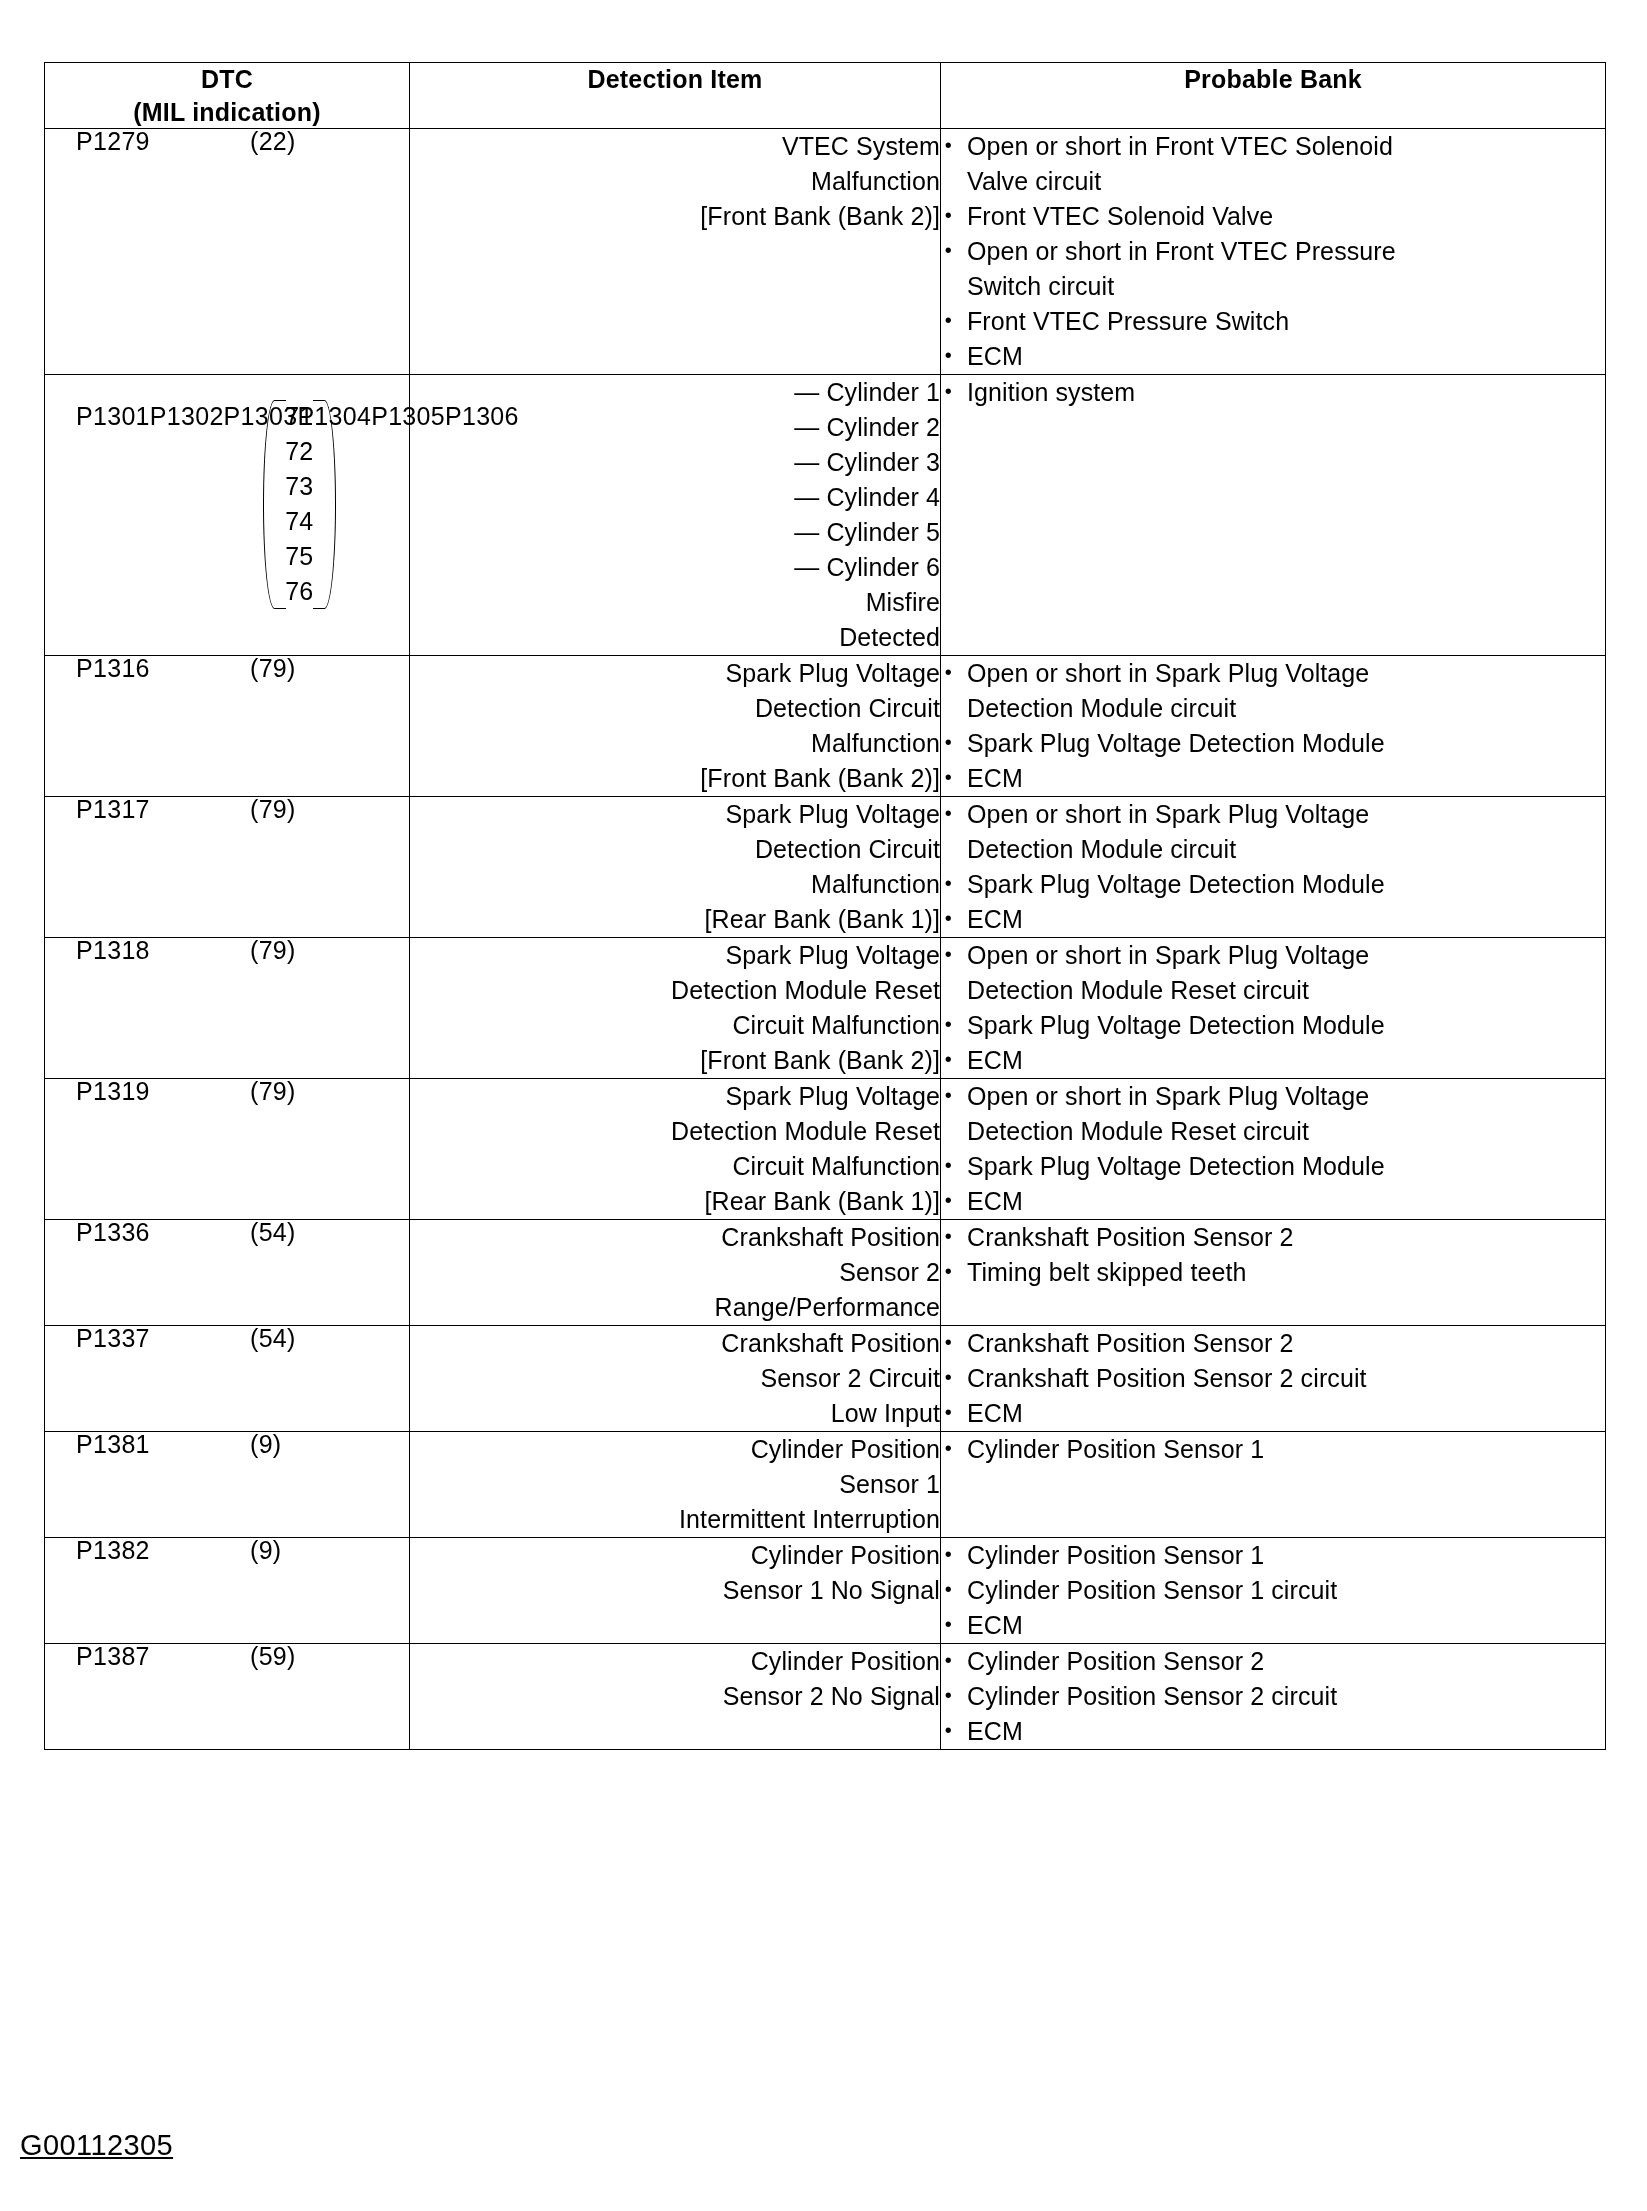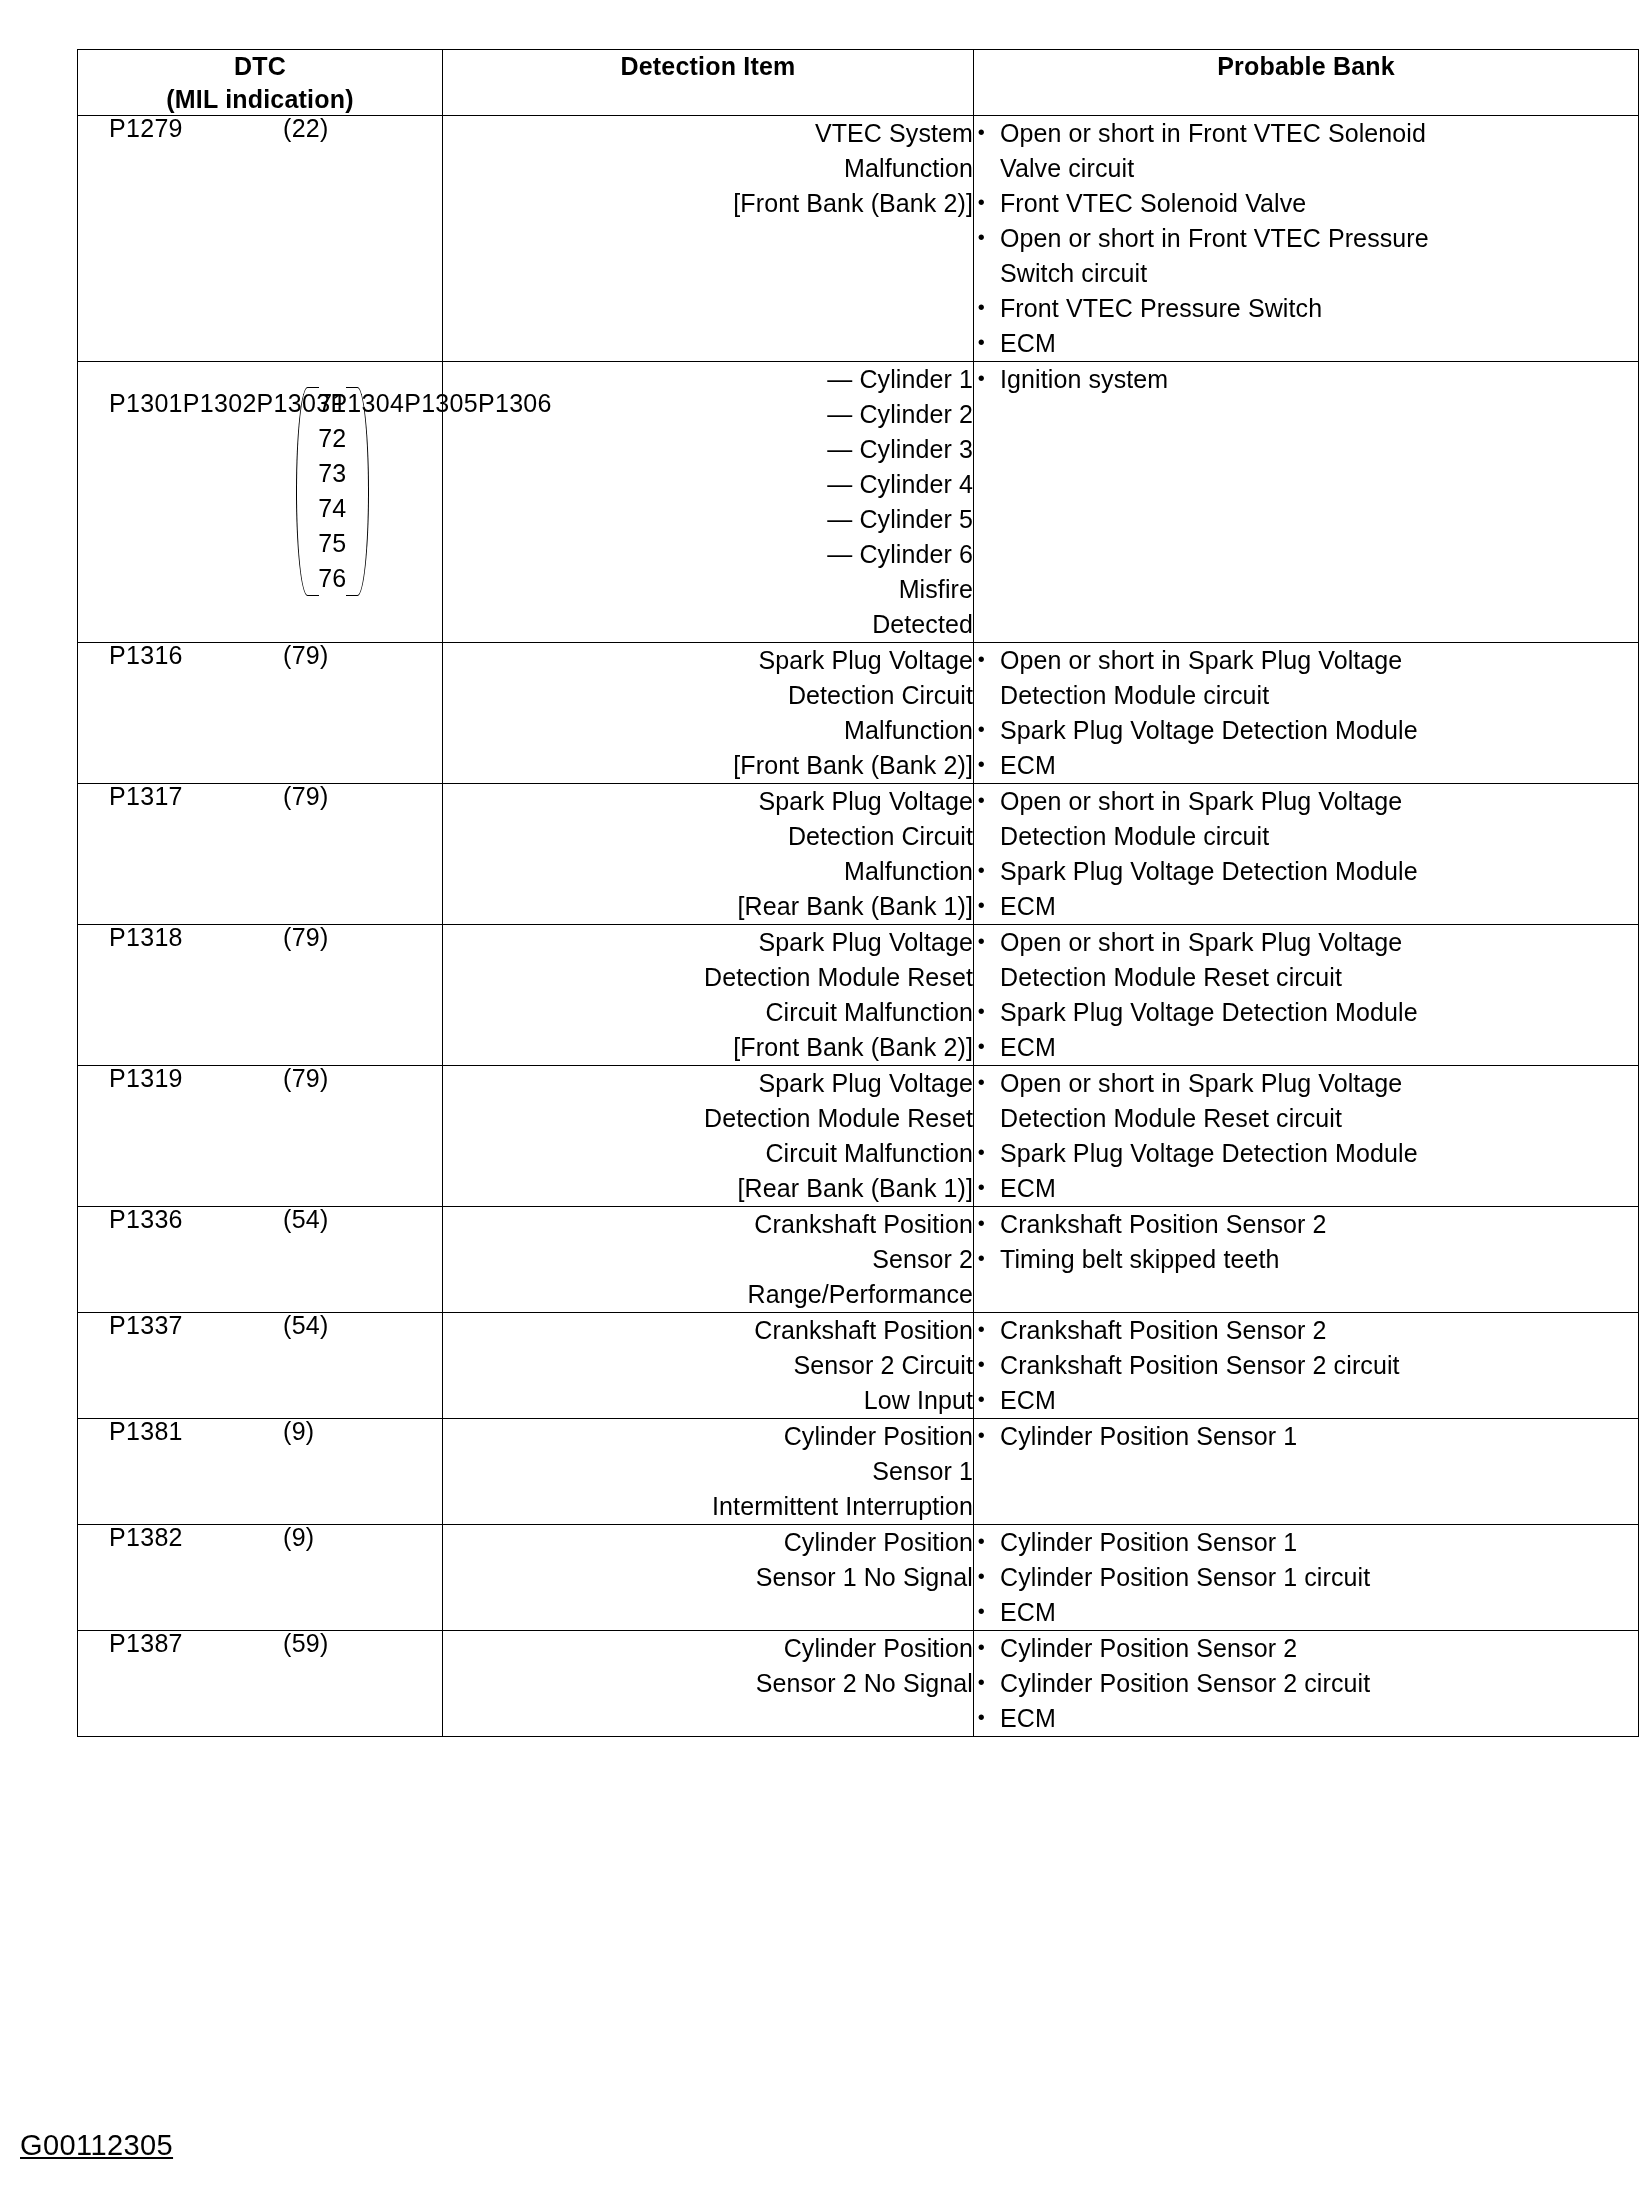--- a/index.html
+++ b/index.html
@@ -21,26 +21,25 @@
     position: absolute;
     left: 0; top: 0;
     width: 1647px;
     height: 2211px;
     padding: 0;
   }
 
   .dtc-table {
     position: absolute;
     left: 44px;
-    top: 49px;
+    top: 62px;
     width: 1561px;
     border-collapse: collapse;
     table-layout: fixed;
     background: #0c4a6e;
-    margin-left: 33px;
   }
 
   .dtc-table td, .dtc-table th {
     border: 1.8px solid #000;
     padding: 0;
     vertical-align: top;
     background: #fff;
   }
 
   

